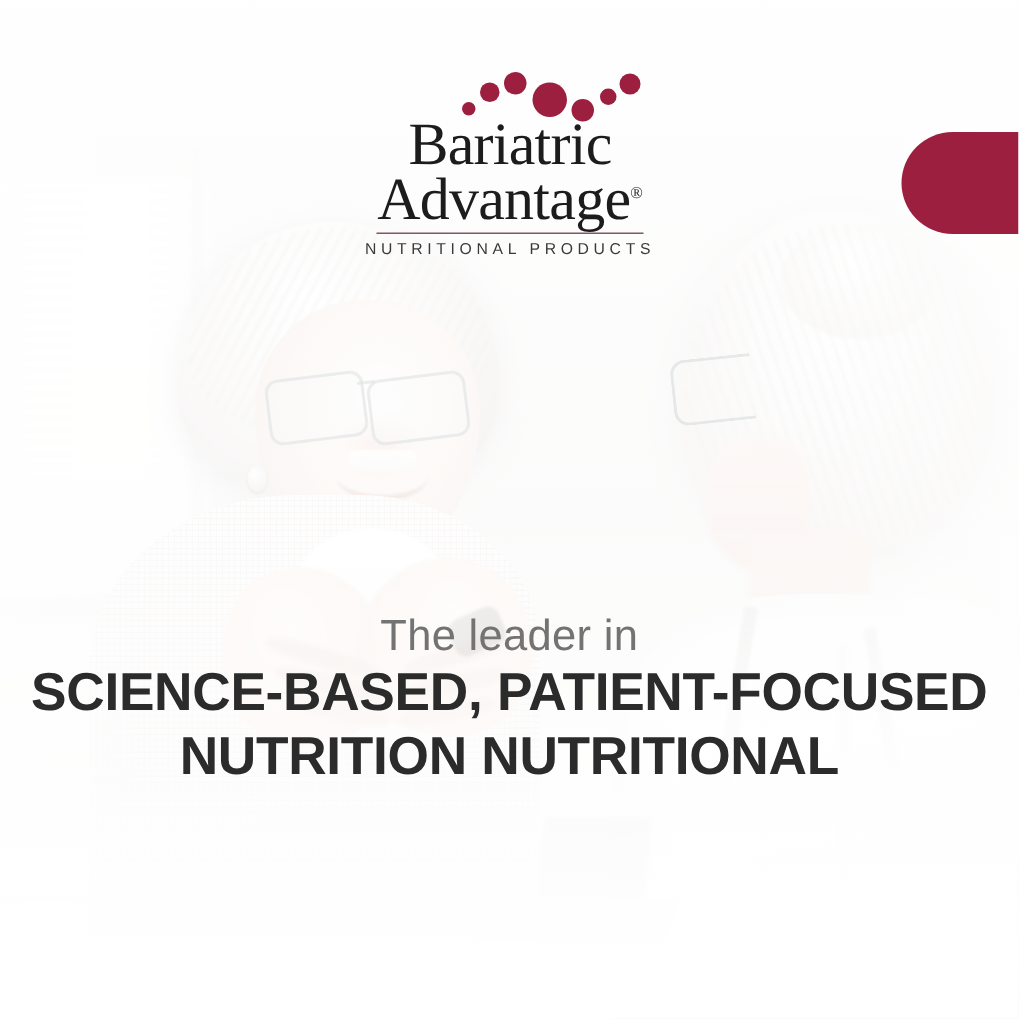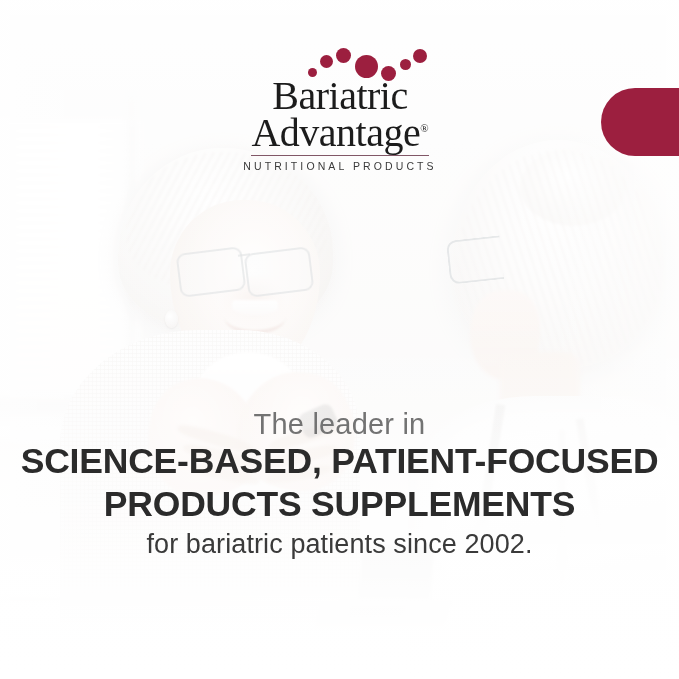--- a/index.html
+++ b/index.html
@@ -380,18 +380,17 @@
     <span class="logo-word logo-advantage"><span>Advantage</span><span class="reg">®</span></span>
 
     <div class="logo-rule"></div>
 
     <div class="logo-sub">NUTRITIONAL PRODUCTS</div>
   </div>
 
   <div class="copy">
     <div class="line-eyebrow">The leader in</div>
     <div class="line-big">SCIENCE-BASED, PATIENT-FOCUSED</div>
-    <div class="line-big">PRODUCTS SUPPLEMENTS</div>
-    <div class="line-tag">for bariatric patients since 2002.</div>
+    <div class="line-big">NUTRITION NUTRITIONAL</div>
   </div>
 
 
 </div>
 
 </body></html>

